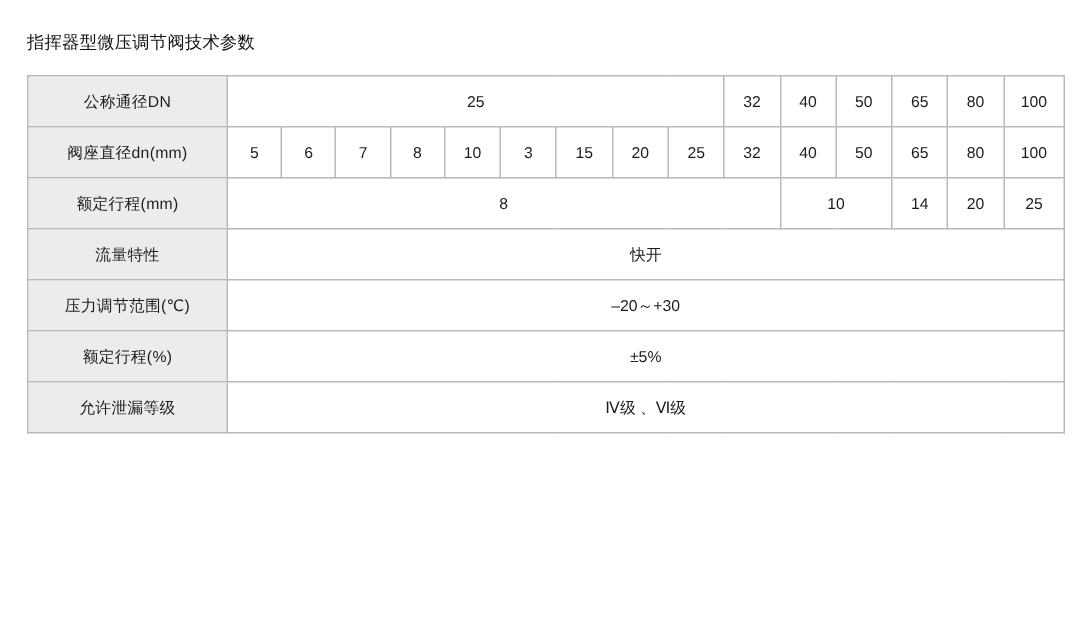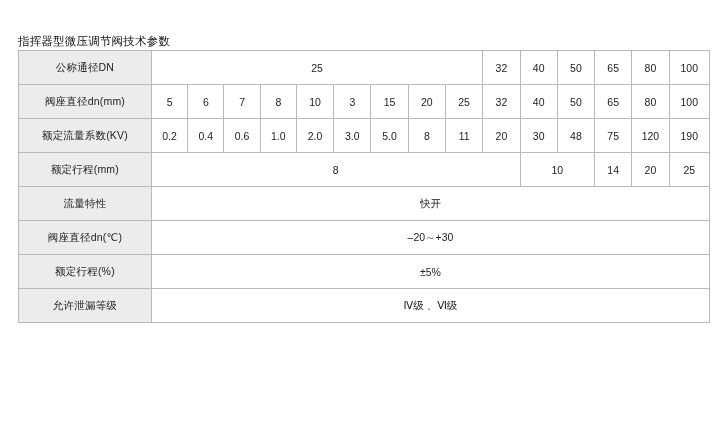--- a/index.html
+++ b/index.html
@@ -15,21 +15,21 @@
     overflow: hidden;
   }
   .page {
     position: relative;
     width: 727px;
     height: 421px;
   }
   .doc-title {
     position: absolute;
     left: 18px;
-    top: 34px;
+    top: 22px;
     font-size: 11.5px;
     line-height: 14px;
     color: #111111;
     letter-spacing: 0.2px;
     white-space: nowrap;
   }
   .table-wrap {
     position: absolute;
     left: 18px;
     top: 50px;
@@ -113,51 +113,33 @@
             <td>20</td>
             <td>25</td>
             <td>32</td>
             <td>40</td>
             <td>50</td>
             <td>65</td>
             <td>80</td>
             <td>100</td>
           </tr>
           <tr>
-            <td class="rowhead">额定流量系数(KV)</td>
-            <td>0.2</td>
-            <td>0.4</td>
-            <td>0.6</td>
-            <td>1.0</td>
-            <td>2.0</td>
-            <td>3.0</td>
-            <td>5.0</td>
-            <td>8</td>
-            <td>11</td>
-            <td>20</td>
-            <td>30</td>
-            <td>48</td>
-            <td>75</td>
-            <td>120</td>
-            <td>190</td>
-          </tr>
-          <tr>
             <td class="rowhead">额定行程(mm)</td>
             <td colspan="10">8</td>
             <td colspan="2">10</td>
             <td>14</td>
             <td>20</td>
             <td>25</td>
           </tr>
           <tr>
             <td class="rowhead">流量特性</td>
             <td colspan="15">快开</td>
           </tr>
           <tr>
-            <td class="rowhead">阀座直径dn(℃)</td>
+            <td class="rowhead">压力调节范围(℃)</td>
             <td colspan="15">–20～+30</td>
           </tr>
           <tr>
             <td class="rowhead">额定行程(%)</td>
             <td colspan="15">±5%</td>
           </tr>
           <tr>
             <td class="rowhead">允许泄漏等级</td>
             <td colspan="15">Ⅳ级 、Ⅵ级</td>
           </tr>

